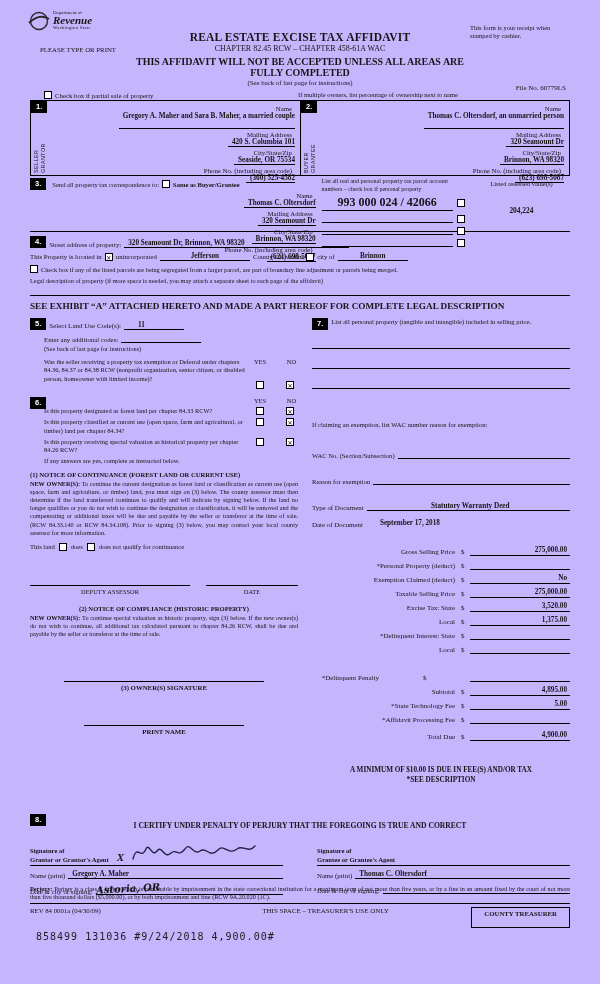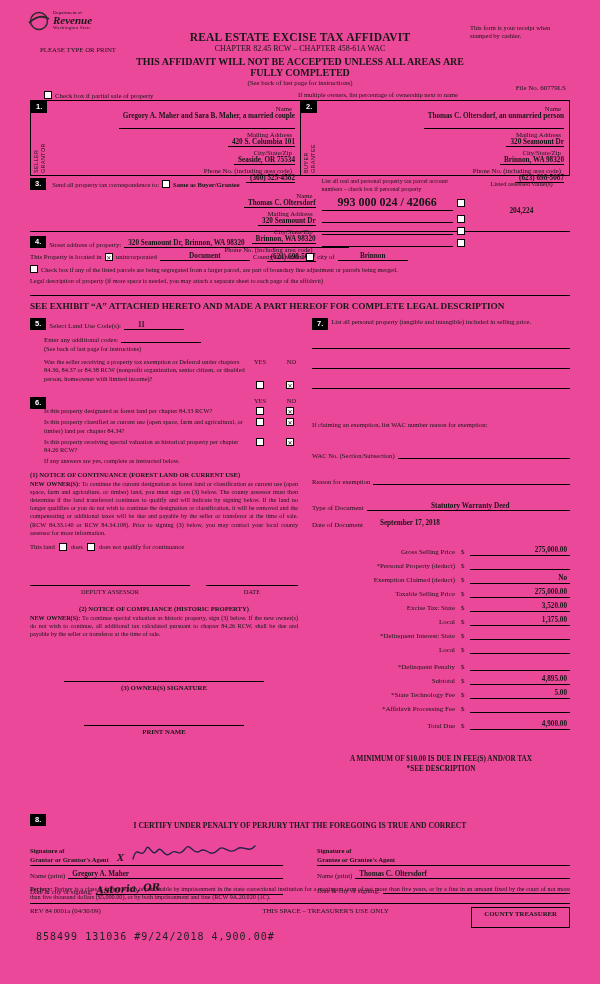--- a/index.html
+++ b/index.html
@@ -1,19 +1,19 @@
 <!DOCTYPE html>
 <html><head>
 <meta charset="utf-8">
 <style>
   * { margin:0; padding:0; box-sizing:border-box; }
   html,body { background:#cfcfcf; }
   .page {
     position:relative; width:600px; height:984px; margin:0 auto;
-    background:#ec4899; color:#161616; overflow:hidden;
+    background:#c4b5fd; color:#161616; overflow:hidden;
     font-family:"Liberation Serif","DejaVu Serif",serif;
   }
   .abs { position:absolute; }
   .badge {
     display:inline-block; background:#000; color:#fff; font-weight:bold;
     font-size:7.5px; line-height:9px; padding:1px 5px 2px; margin-right:3px;
     font-family:"Liberation Sans",sans-serif; flex:none;
   }
   .cb {
     display:inline-block; width:8px; height:8px; border:1px solid #000;
@@ -198,21 +198,21 @@
     <div class="inline" style="font-size:6.8px;">
       <span class="badge">4.</span>
       <span class="flabel">Street address of property:</span>
       <span class="fentry" style="max-width:250px;">320 Seamount Dr, Brinnon, WA  98320</span>
       <span style="flex:1;"></span>
     </div>
     <div class="inline" style="font-size:6.8px;margin-top:4px;gap:3px;align-items:center;">
       <span>This Property is located in</span>
       <span class="cb">✕</span>
       <span>unincorporated</span>
-      <span class="uentry" style="min-width:90px;">Document</span>
+      <span class="uentry" style="min-width:90px;">Jefferson</span>
       <span>County OR within</span>
       <span class="cb"></span>
       <span>city of</span>
       <span class="uentry" style="min-width:70px;">Brinnon</span>
     </div>
     <div class="inline" style="font-size:6.3px;margin-top:4px;gap:3px;align-items:center;">
       <span class="cb"></span>
       <span>Check box if any of the listed parcels are being segregated from a larger parcel, are part of boundary line adjustment or parcels being merged.</span>
     </div>
     <div style="font-size:6.3px;margin-top:4px;">Legal description of property (if more space is needed, you may attach a separate sheet to each page of the affidavit)</div>
@@ -389,21 +389,21 @@
       <div class="mrow">
         <span class="mlabel">*Delinquent Interest:  State</span>
           <span class="mdollar">$</span>
           <span class="mval"></span>
       </div>
       <div class="mrow">
         <span class="mlabel">Local</span>
           <span class="mdollar">$</span>
           <span class="mval"></span>
       </div>
-      <div class="mrow" style="margin-top:3px;">
+      <div class="mrow" style="margin-top:14px;gap:38px;">
         <span class="mlabel">*Delinquent Penalty</span>
           <span class="mdollar">$</span>
           <span class="mval"></span>
       </div>
       <div class="mrow">
         <span class="mlabel">Subtotal</span>
           <span class="mdollar">$</span>
           <span class="mval">4,895.00</span>
       </div>
       <div class="mrow">

